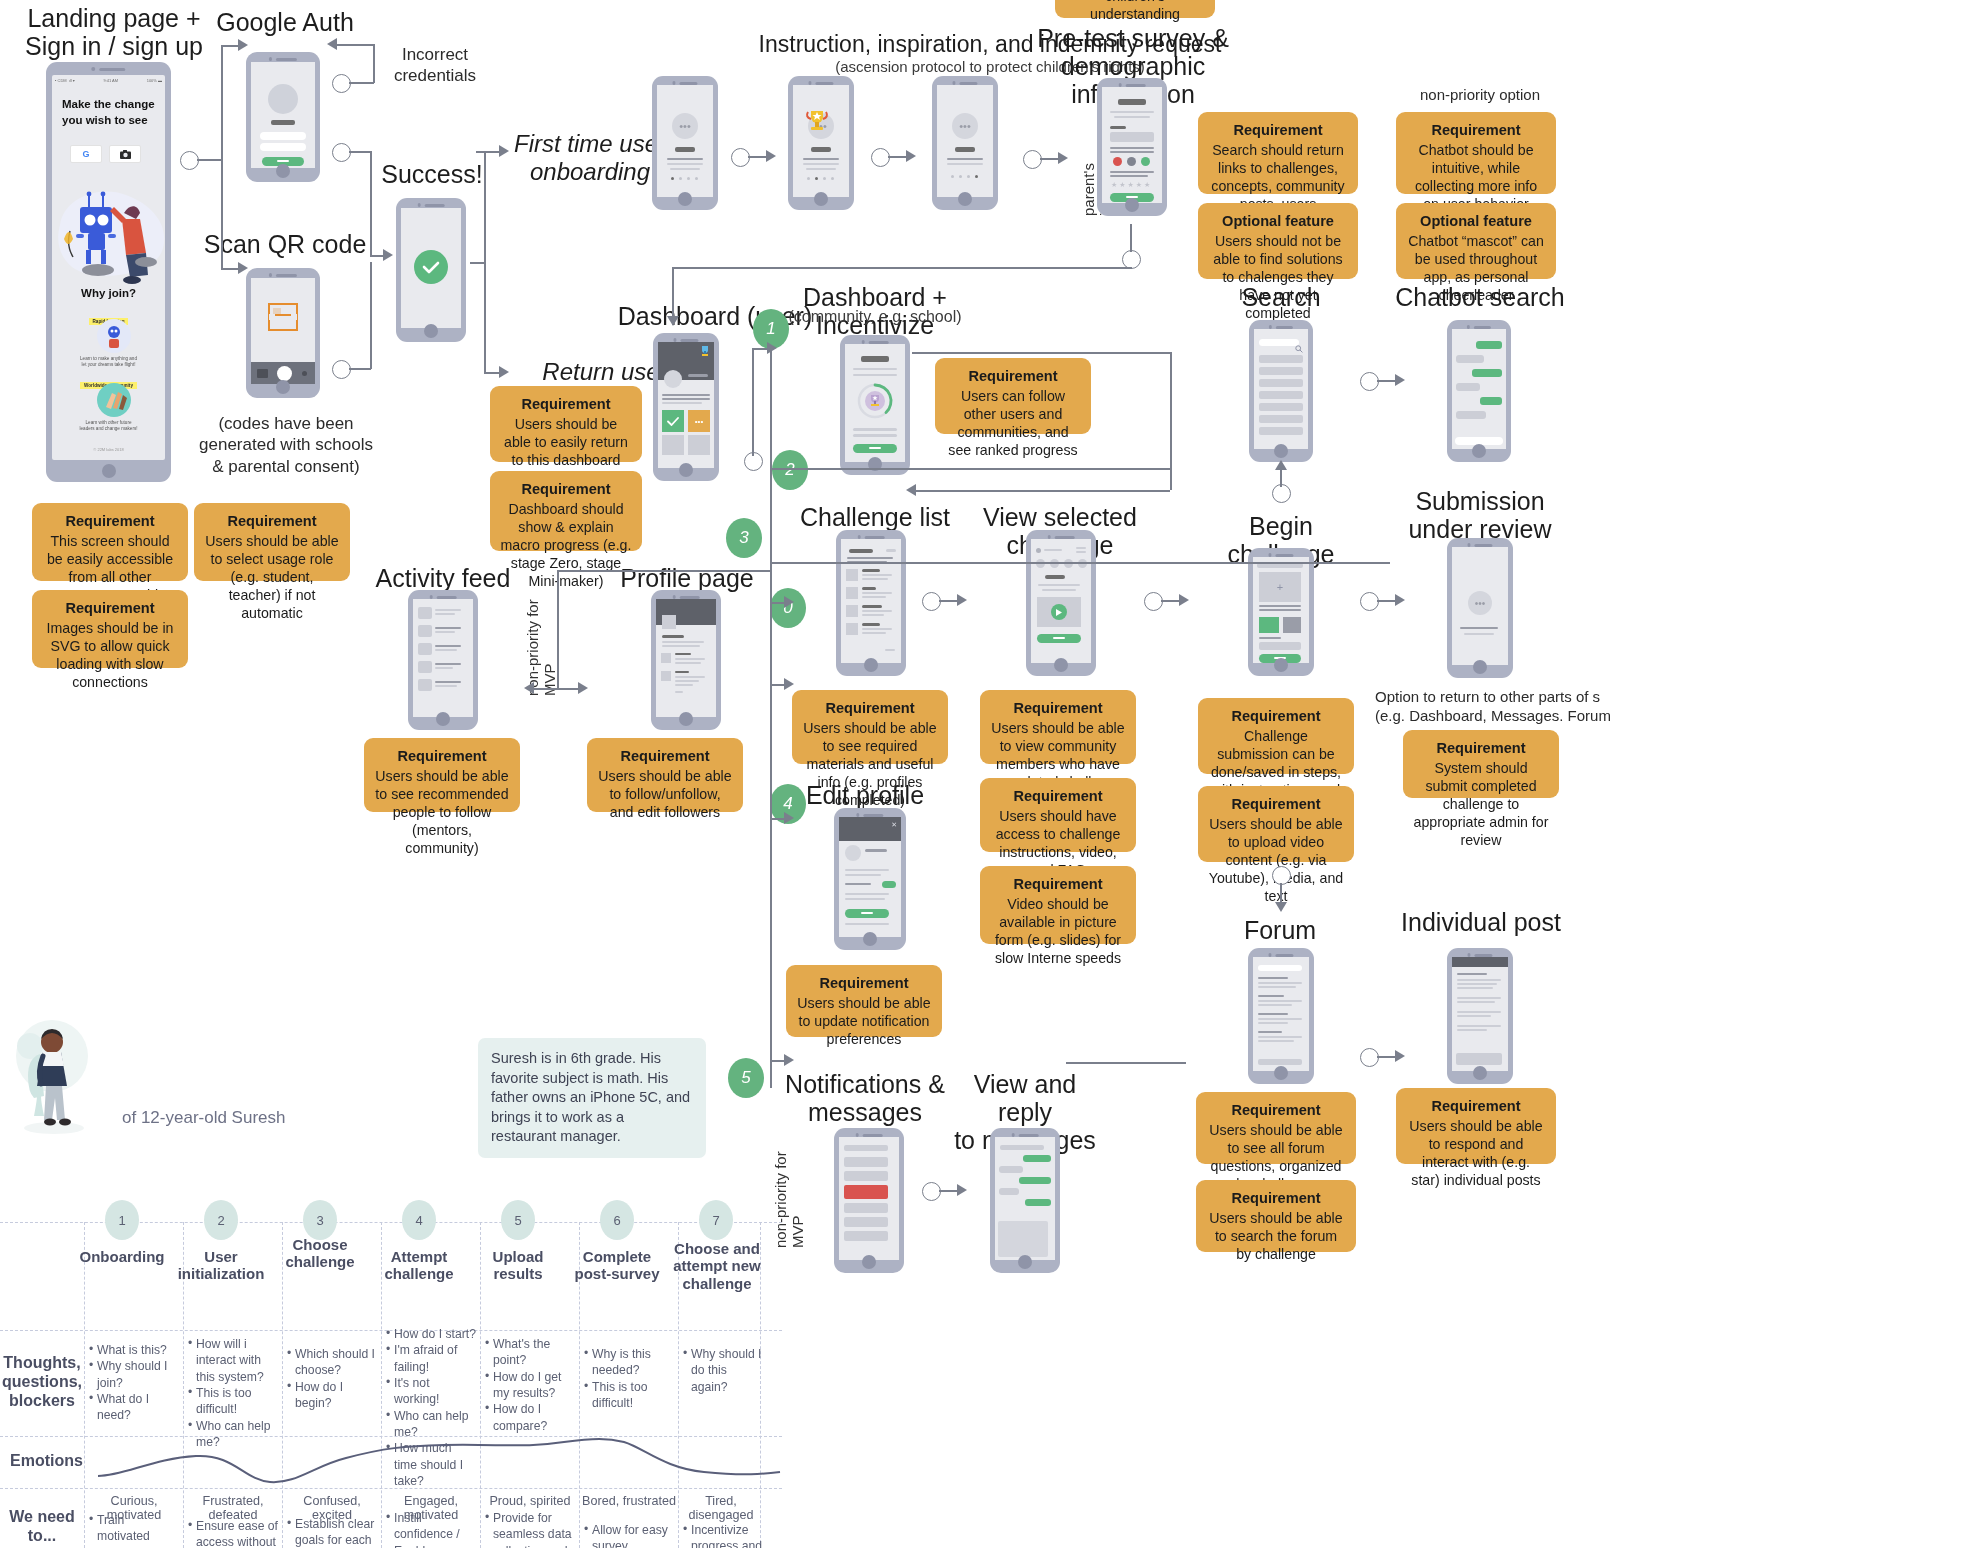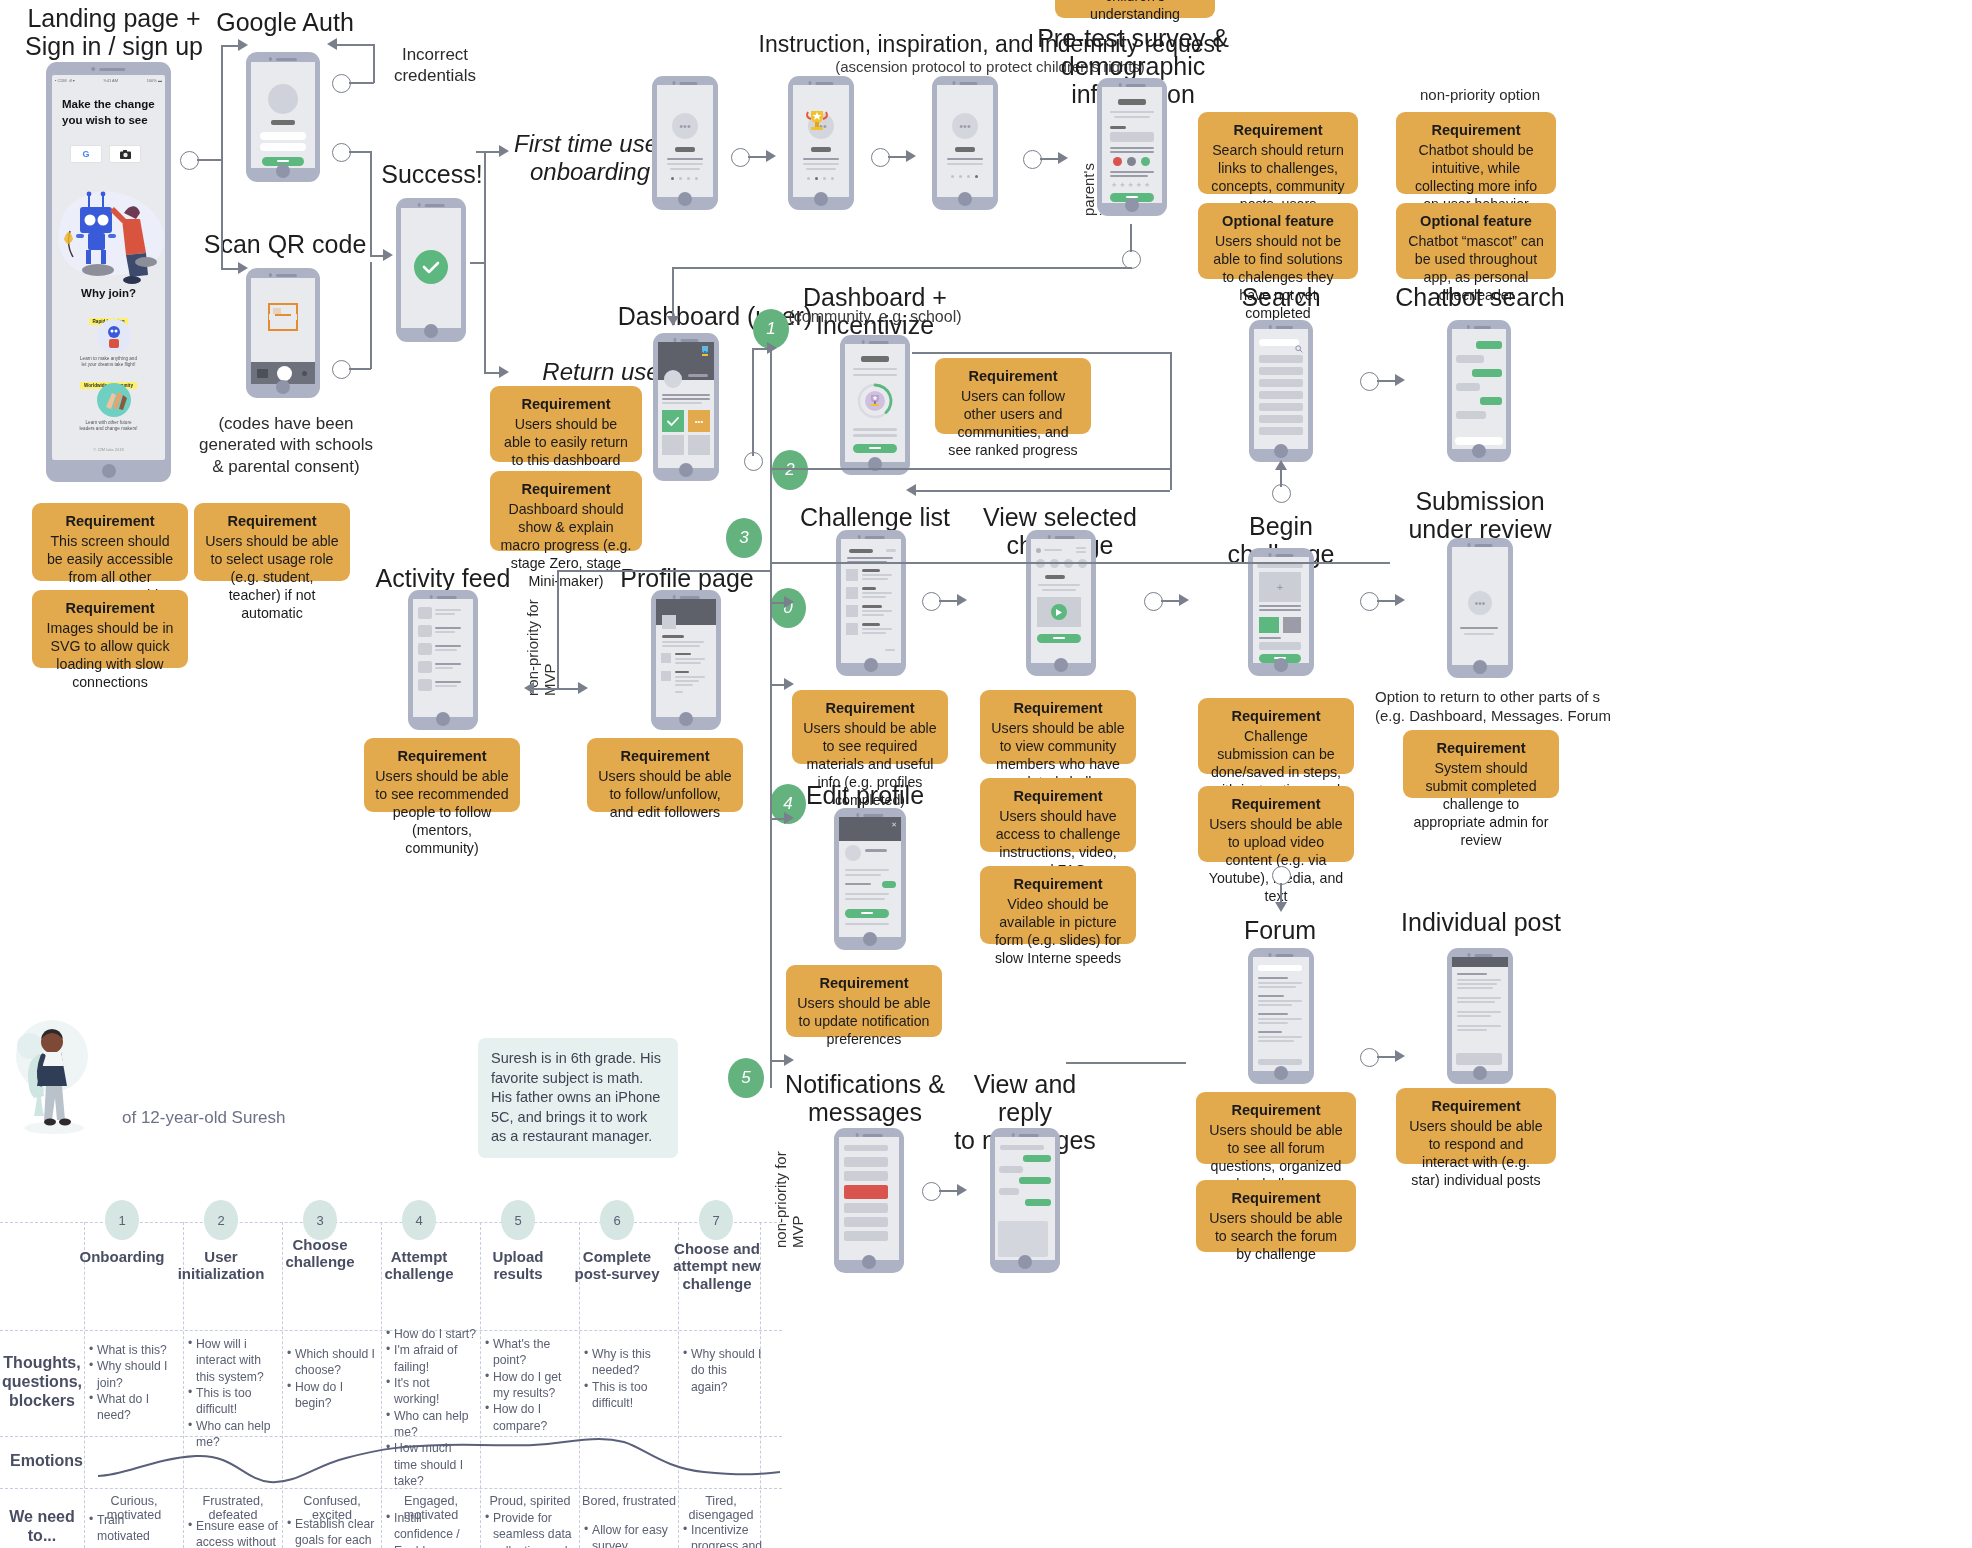--- a/index.html
+++ b/index.html
@@ -891,21 +891,21 @@
     <path d="M31 23 q11 -12 22 0 q-2 -10 -11 -10 q-9 0 -11 10Z" fill="#2e2a2c"></path>
     <path d="M33 36 h18 l6 34 h-30Z" fill="#2f3d57"></path>
     <path d="M33 36 h18 l3 14 h-24Z" fill="#f3f6f7"></path>
     <path d="M36 70 h16 l3 34 h-8 l-2 -22 -3 22 h-8Z" fill="#b9c2cb"></path>
     <ellipse cx="40" cy="106" rx="6" ry="3.4" fill="#2e2a2c"></ellipse>
     <ellipse cx="55" cy="106" rx="6" ry="3.4" fill="#2e2a2c"></ellipse>
     <path d="M33 40 q-6 16 -2 28" stroke="#2f3d57" stroke-width="5" fill="none" stroke-linecap="round"></path>
     <path d="M24 100 q3 -16 3 -20 l4 0 q0 6 3 20Z" fill="#cfe5e2"></path>
   </svg>
   <div class="abs uj-sub" style="left:122px;top:88px;">of 12-year-old Suresh</div>
-  <div class="abs uj-blurb" style="left:478px;top:18px;width:200px;">Suresh is in 6th grade. His favorite subject is math. His father owns an iPhone 5C, and brings it to work as a restaurant manager.</div>
+  <div class="abs uj-blurb" style="left:478px;top:18px;width:228px;">Suresh is in 6th grade. His favorite subject is math. His father owns an iPhone 5C, and brings it to work as a restaurant manager.</div>
 
   <div class="uj-grid">
 
     <div class="gh" style="left:0;top:62px;width:782px;"></div>
     <div class="gh" style="left:0;top:170px;width:782px;"></div>
     <div class="gh" style="left:0;top:276px;width:782px;"></div>
     <div class="gh" style="left:0;top:328px;width:782px;"></div>
 
     <div class="gl" style="left:84px;top:62px;height:326px;"></div>
     <div class="gl" style="left:183px;top:62px;height:326px;"></div>

